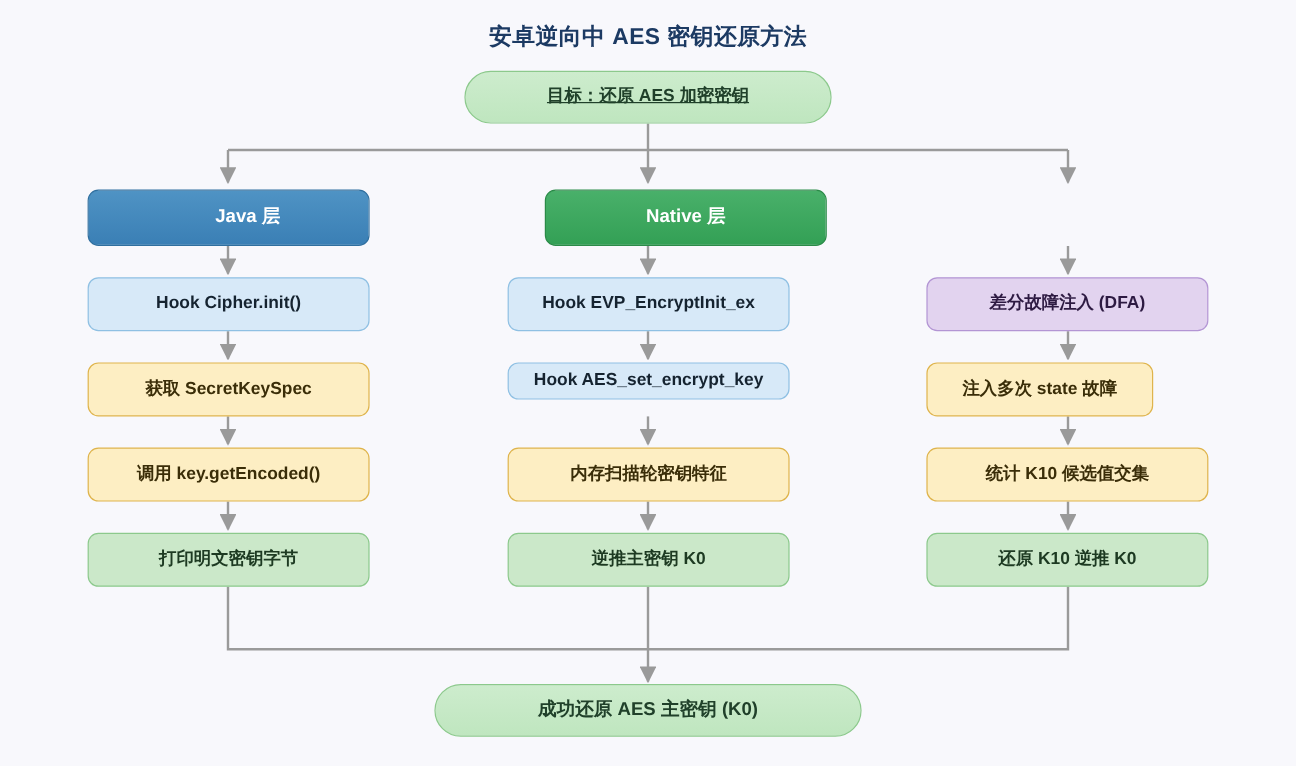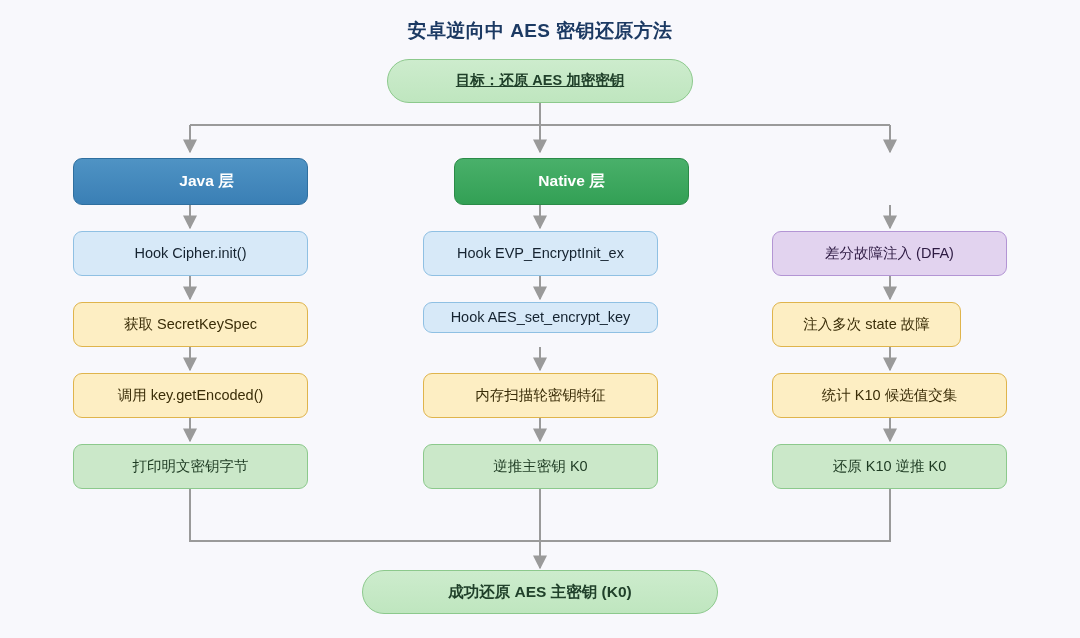--- a/index.html
+++ b/index.html
@@ -42,20 +42,21 @@
     position: absolute;
     box-sizing: border-box;
     display: flex;
     align-items: center;
     justify-content: center;
     text-align: center;
     font-size: 14.5px;
     line-height: 1.2;
     border-width: 1px;
     border-style: solid;
+    font-weight: bold;
   }
   
   .n-terminal {
     background: linear-gradient(180deg, #cdeccd 0%, #bfe6bf 100%);
     border-color: #8cc98c;
     border-radius: 26px;
     color: #20402a;
     font-weight: bold;
   }
   

